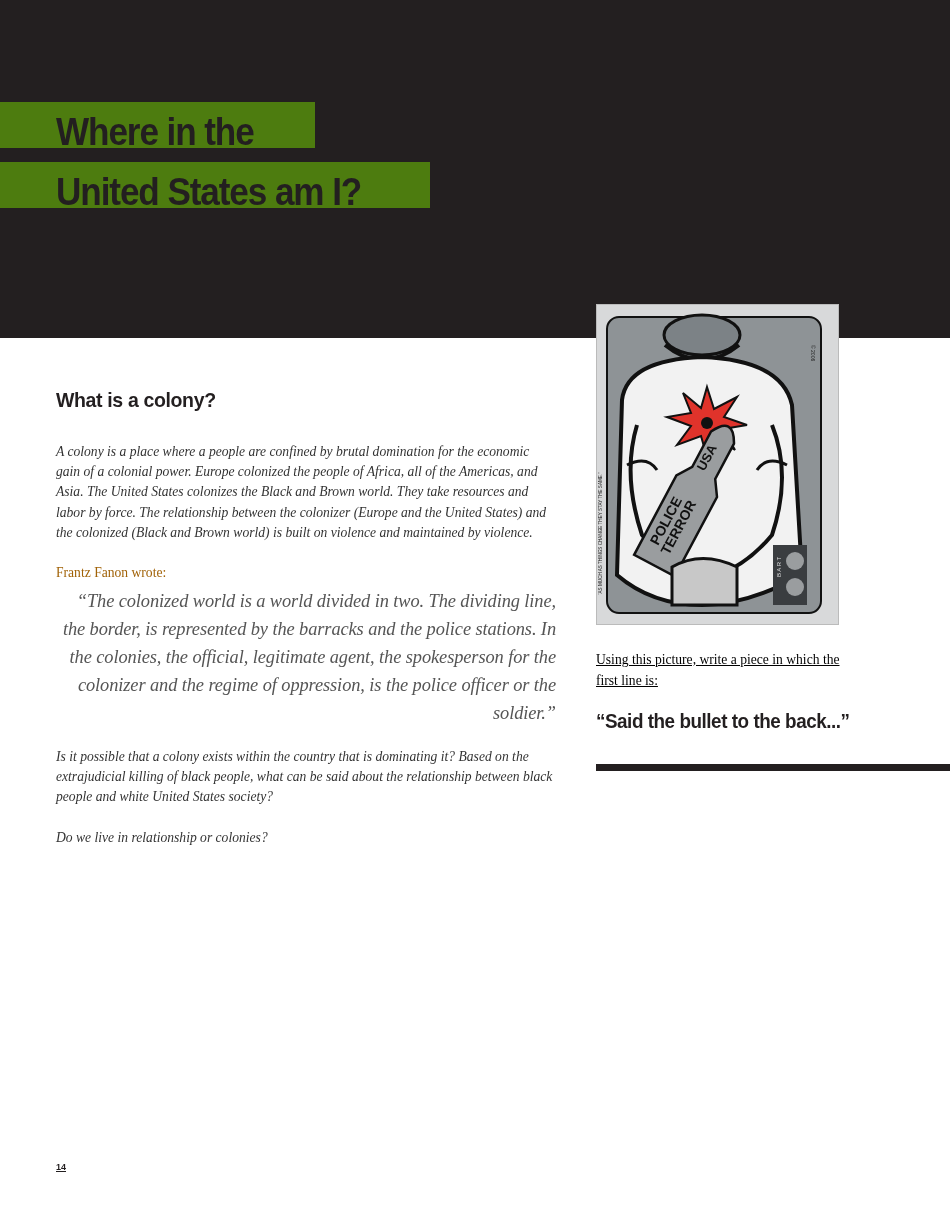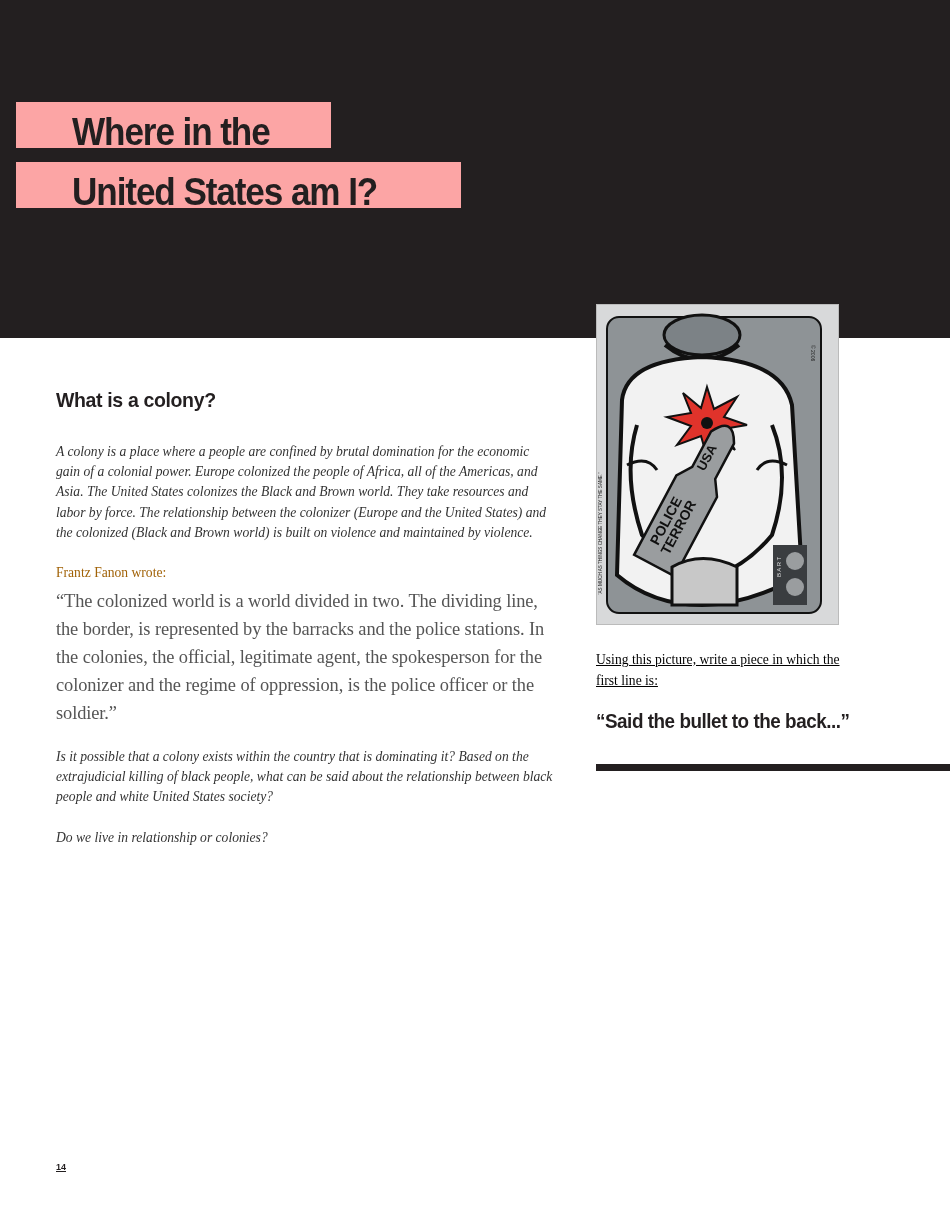--- a/index.html
+++ b/index.html
@@ -6,41 +6,41 @@
   body {
     width: 950px; height: 1230px; position: relative; overflow: hidden;
     background: #ffffff; color: #231f20;
     font-family: "Liberation Serif", "DejaVu Serif", serif;
   }
   .header-band {
     position: absolute; left: 0; top: 0; width: 950px; height: 338px;
     background: #231f20;
   }
   .title-bar {
-    position: absolute; left: 16px; background: #fca5a5; overflow: hidden;
+    position: absolute; left: 0; background: #4d7c0f; overflow: hidden;
   }
   .title-bar.b1 { top: 102px; height: 46px; width: 315px; }
-  .title-bar.b2 { top: 162px; height: 46px; width: 430px; padding-left: 15px; }
+  .title-bar.b2 { top: 162px; height: 46px; width: 430px; }
   .title-text {
     position: absolute; left: 56px; top: 10px; white-space: nowrap;
     font-family: "Liberation Sans", "DejaVu Sans", sans-serif;
     font-weight: bold; font-size: 39px; letter-spacing: -1.2px;
     color: #231f20; line-height: 1; transform: scaleX(0.9); transform-origin: left top;
   }
   .left-col { position: absolute; left: 56px; top: 388px; width: 500px; }
   .h2 {
     font-family: "Liberation Sans", "DejaVu Sans", sans-serif; font-weight: bold;
     font-size: 21px; letter-spacing: -0.4px; margin: 0 0 30px 0; color: #231f20;
     transform: scaleX(0.93); transform-origin: left;
   }
   p.body { font-size: 13.6px; line-height: 20.2px; margin: 0 0 20px 0; color: #333; font-style: italic; }
   p.lead { font-size: 13.6px; line-height: 20px; margin: 0 0 4px 0; color: #a16207; }
   p.quote {
-    font-size: 18.4px; line-height: 28px; margin: 0 0 20px 0;
-    color: #555; letter-spacing: -0.1px;
+    font-style: italic; font-size: 18.4px; line-height: 28px; margin: 0 0 20px 0;
+    color: #555; letter-spacing: -0.1px; text-align: right;
   }
   .poster {
     position: absolute; left: 596px; top: 304px; width: 243px; height: 321px;
     background: #dcdcdc; border: 1px solid #bbb; box-sizing: border-box;
   }
   .right-col { position: absolute; left: 596px; top: 650px; width: 260px; }
   .right-col p { font-size: 13.6px; line-height: 20.5px; margin: 0 0 20px 0; color: #000000; text-decoration: underline; }
   .prompt {
     font-family: "Liberation Sans", "DejaVu Sans", sans-serif; font-weight: bold;
     font-size: 20.5px; letter-spacing: -0.5px; color: #231f20; white-space: nowrap;

